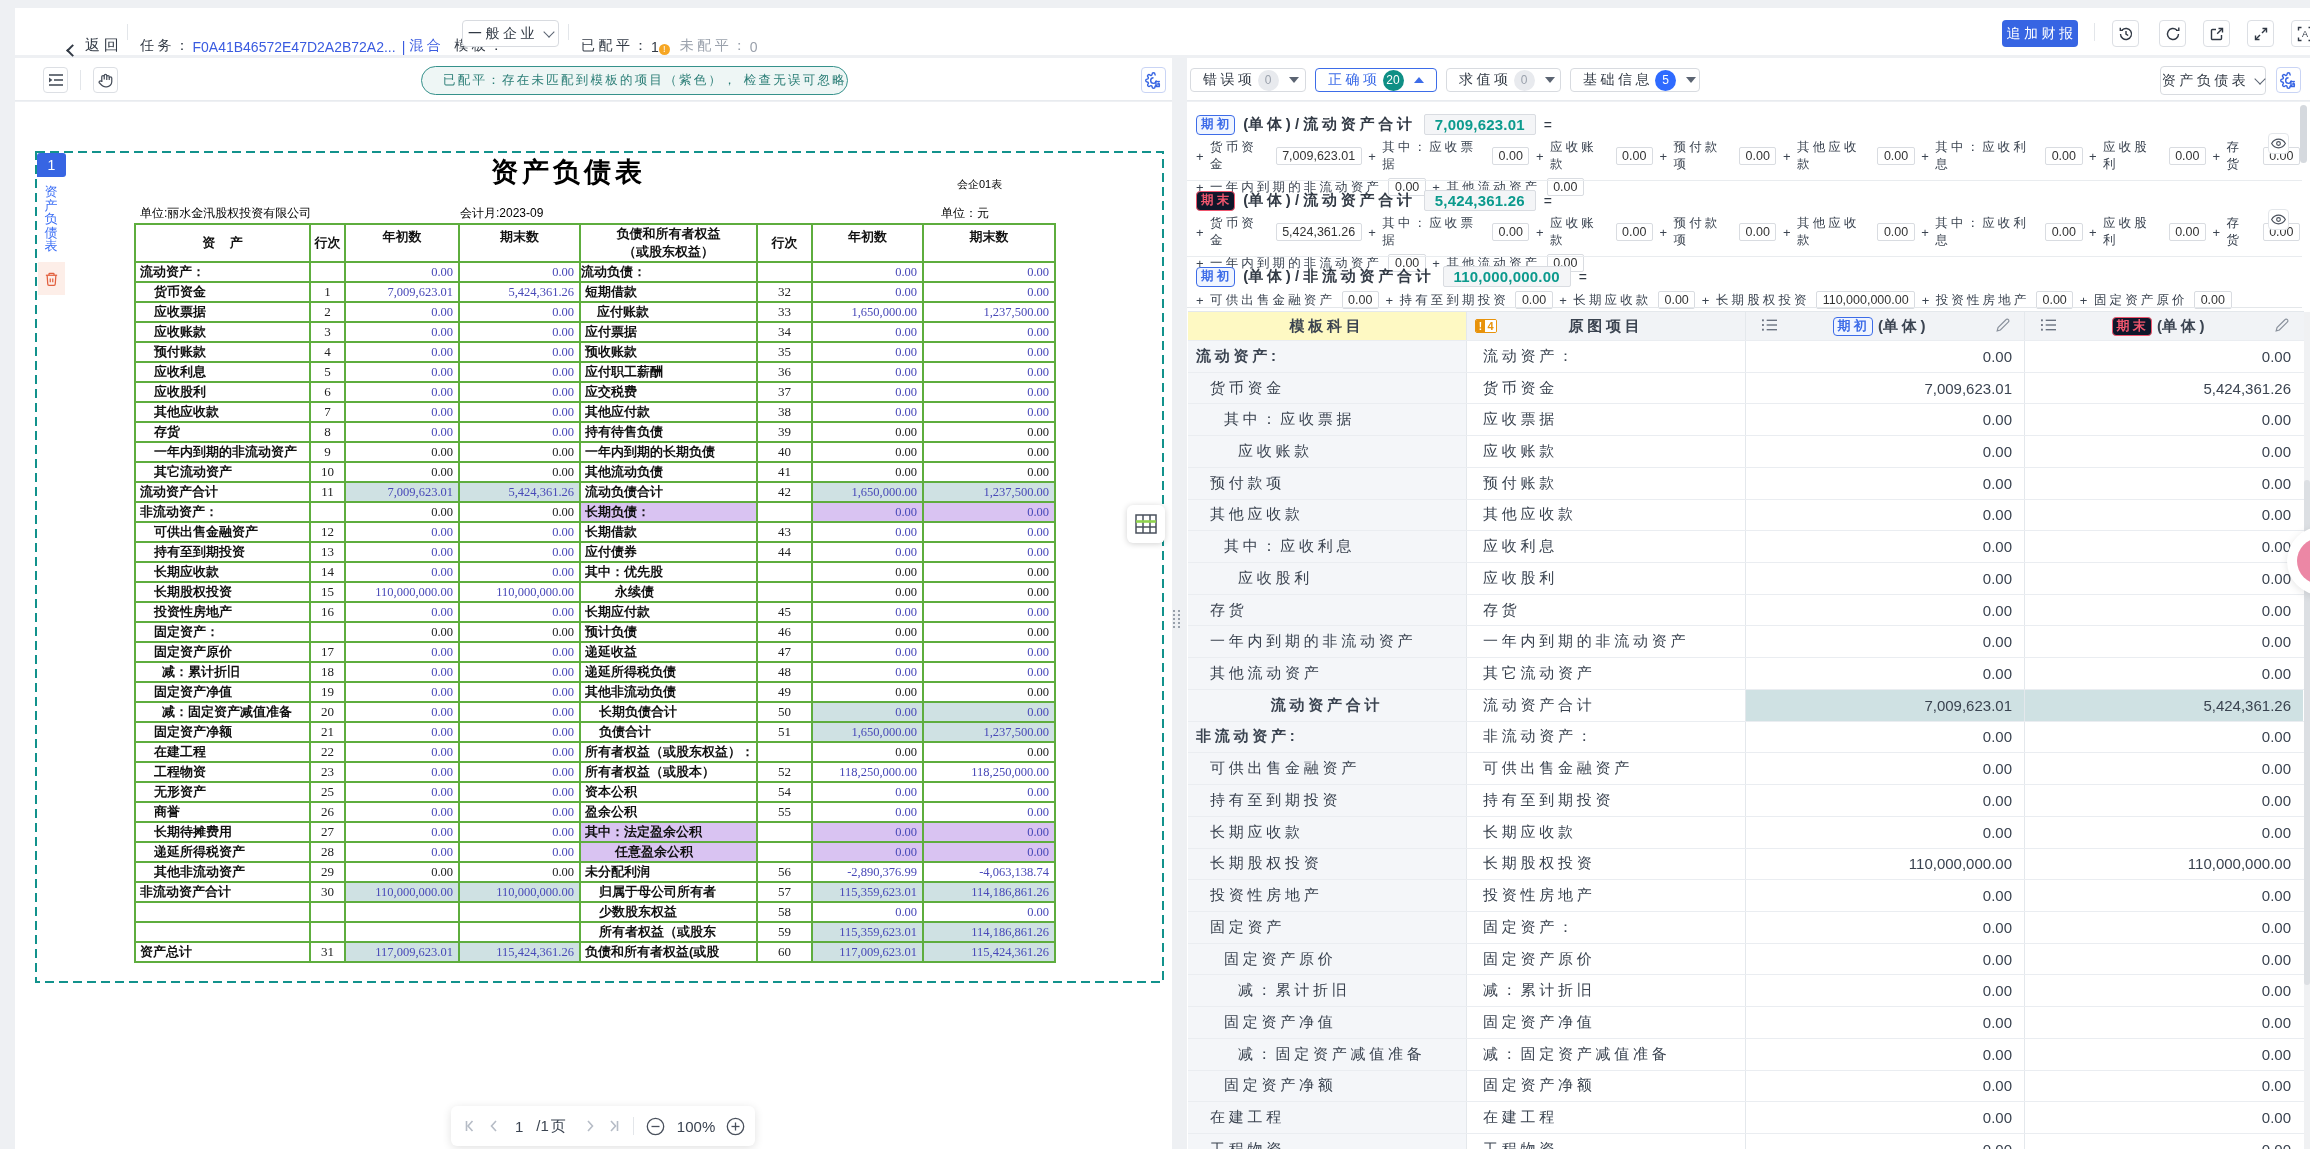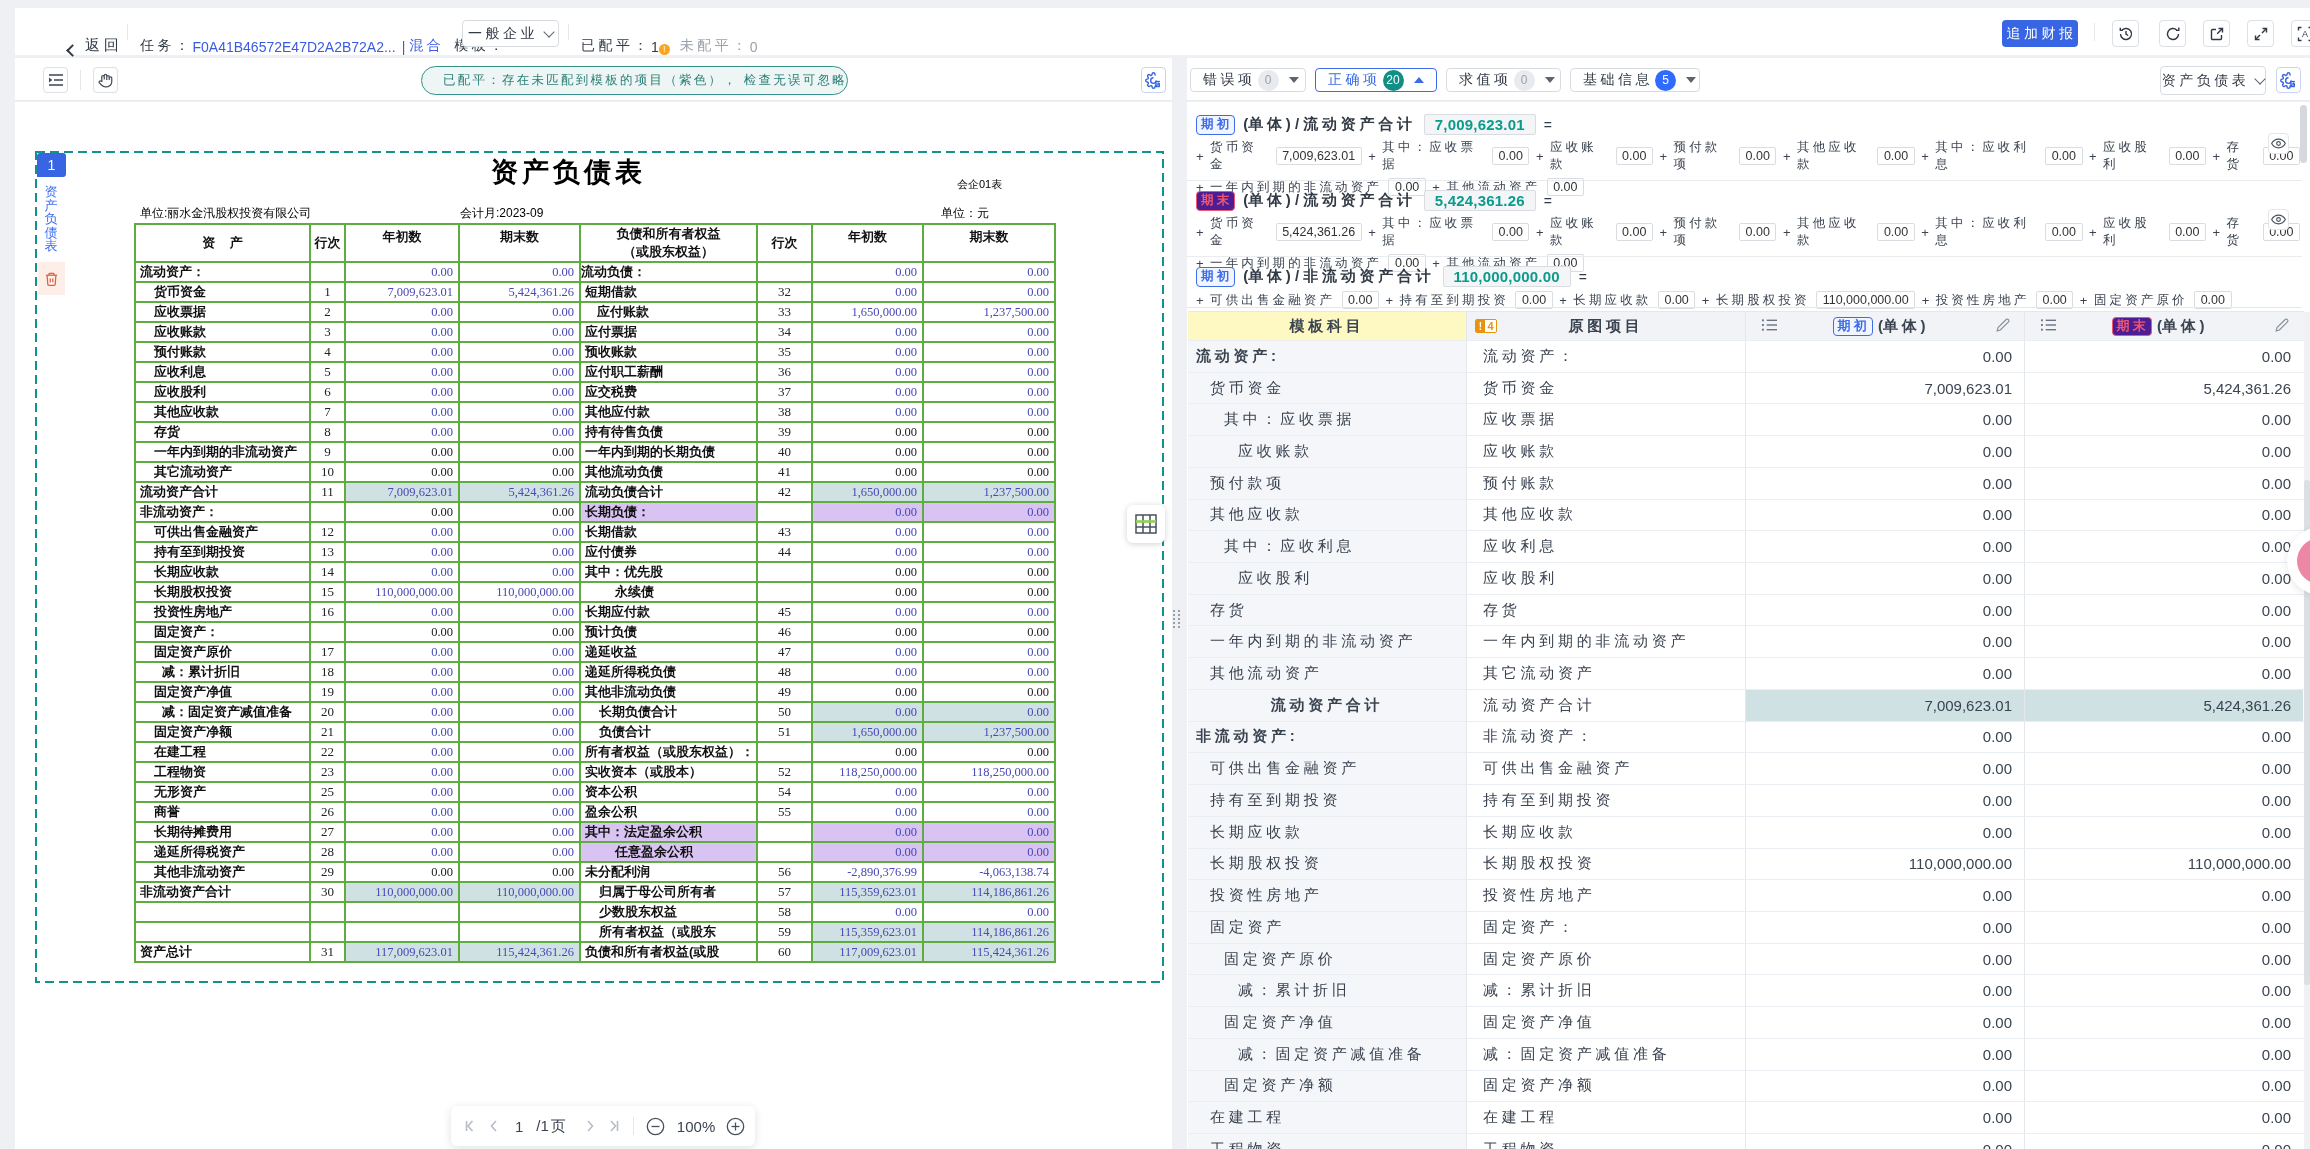--- a/index.html
+++ b/index.html
@@ -48,21 +48,21 @@
 .rt-c2{width:279px;height:100%;border-right:1px solid #e4e8ec;display:flex;align-items:center;padding-left:16px}
 .rt-c3{width:279px;height:100%;border-right:1px solid #e4e8ec;display:flex;align-items:center;justify-content:flex-end;padding-right:12px}
 .rt-c4{width:278px;height:100%;display:flex;align-items:center;justify-content:flex-end;padding-right:12px}
 .tealbg{background:#cfe1e3}
 
 .fbox{display:inline-flex;align-items:center;justify-content:center;height:18px;border:1px solid #d9dce1;border-radius:2px;background:#fff;padding:0 5.5px;font-size:12.5px;color:#333}
 .fplus{color:#3a4350;font-size:13px}
 .flabel{font-size:12.5px;color:#3a4350}
 .fbadge{display:inline-flex;align-items:center;justify-content:center;height:20px;border-radius:4px;padding:0 2px 0 4px;font-size:12.5px;font-weight:bold}
 .badge-blue{border:1px solid #3d6ce8;color:#3d6ce8;background:#f0f5ff}
-.badge-red{border:1px solid #f0566e;color:#f0566e;background:#4c1d95}
+.badge-red{border:1px solid #f0566e;color:#f0566e;background:#0f172a}
 .eyebtn{position:absolute;width:21px;height:21px;border:1px solid #e3e6ea;border-radius:4px;background:#fff;display:flex;align-items:center;justify-content:center}
 </style></head><body>
 
 <div class="abs" id="topbar">
 <div class="tb-item" style="left:53px">
       <span class="chev" style="margin-right:8px"></span>
       <span class="zh" style="font-size:15px">返回</span>
     </div>
 <div class="vdiv" style="left:112px;top:16px;height:16px"></div>
 <div class="tb-item" style="left:125px;font-size:14px">
@@ -490,21 +490,21 @@
           <td class="" style="padding-left:4px">所有者权益（或股东权益）：</td>
           <td class="rc"></td>
           <td class="num numk">0.00</td>
           <td class="num numk">0.00</td>
         </tr>
         <tr>
           <td style="padding-left:18px">工程物资</td>
           <td class="rc">23</td>
           <td class="num">0.00</td>
           <td class="num">0.00</td>
-          <td class="" style="padding-left:4px">实收资本（或股本）</td>
+          <td class="" style="padding-left:4px">所有者权益（或股本）</td>
           <td class="rc">52</td>
           <td class="num">118,250,000.00</td>
           <td class="num">118,250,000.00</td>
         </tr>
         <tr>
           <td style="padding-left:18px">无形资产</td>
           <td class="rc">25</td>
           <td class="num">0.00</td>
           <td class="num">0.00</td>
           <td class="" style="padding-left:4px">资本公积</td>

